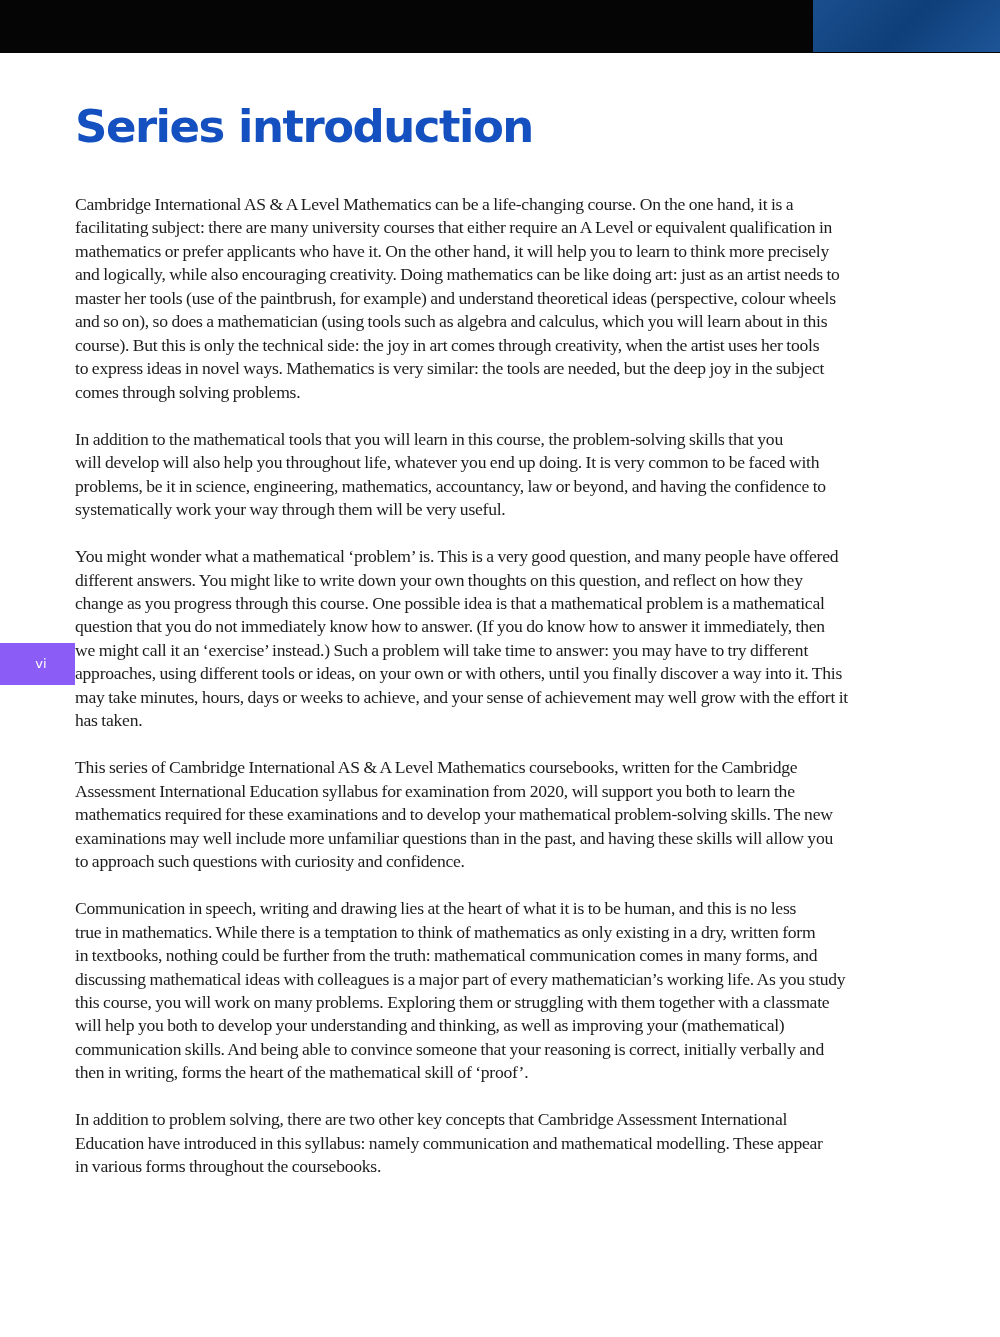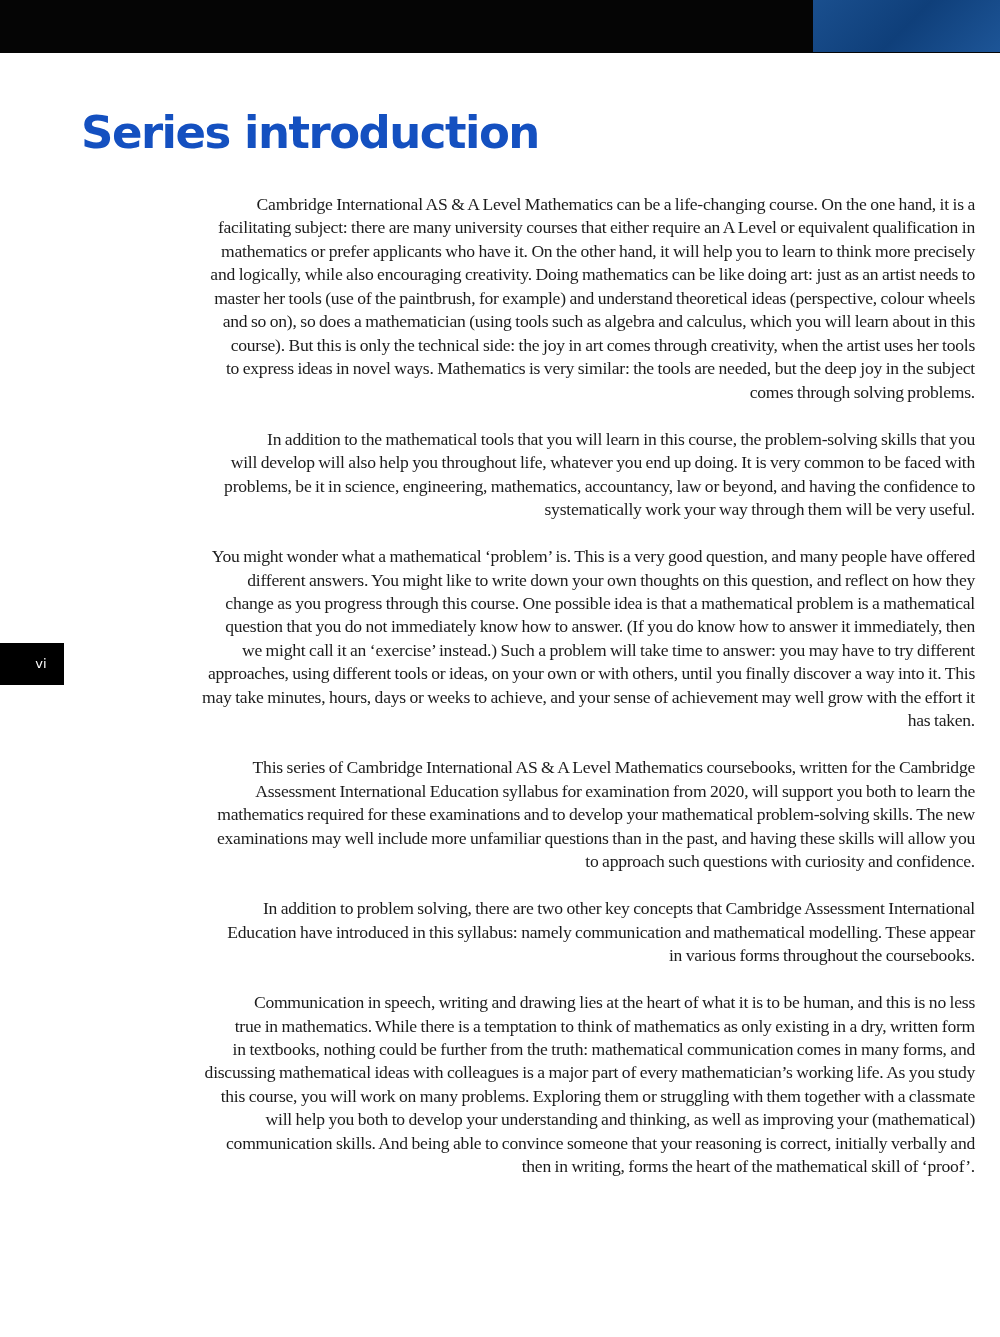--- a/index.html
+++ b/index.html
@@ -38,50 +38,49 @@
       left: 813px;
       top: 0;
       width: 187px;
       height: 52px;
       background: linear-gradient(135deg, #1a4f8e 0%, #0f3f7a 50%, #1d5597 100%);
     }
     .page-title {
       position: absolute;
       left: 75px;
       top: 100px;
-      margin: 6px;
+      margin: 0;
       font-family: "DejaVu Sans", sans-serif;
       font-weight: bold;
       font-size: 45px;
       letter-spacing: -1.5px;
       color: #1450c0;
       white-space: nowrap;
     }
     .body-text {
       position: absolute;
       left: 75px;
       top: 193px;
       width: 900px;
     }
     .para {
       margin: 0 0 23.6px 0;
       font-size: 17.6px;
       line-height: 23.45px;
       letter-spacing: -0.25px;
       word-spacing: -0.5px;
       white-space: pre-line;
-      text-align: right;
     }
     .page-tab {
       position: absolute;
       left: 0;
       top: 643px;
-      width: 64px;
+      width: 75px;
       height: 42px;
-      background: #000000;
+      background: #8b5cf6;
     }
     .page-number {
       position: absolute;
       left: 0;
       top: 0;
       width: 60px;
       height: 42px;
       line-height: 42px;
       text-align: center;
       font-family: "DejaVu Sans", sans-serif;
@@ -120,28 +119,28 @@
 question that you do not immediately know how to answer. (If you do know how to answer it immediately, then
 we might call it an ‘exercise’ instead.) Such a problem will take time to answer: you may have to try different
 approaches, using different tools or ideas, on your own or with others, until you finally discover a way into it. This
 may take minutes, hours, days or weeks to achieve, and your sense of achievement may well grow with the effort it
 has taken.</p>
   <p class="para">This series of Cambridge International AS &amp; A Level Mathematics coursebooks, written for the Cambridge
 Assessment International Education syllabus for examination from 2020, will support you both to learn the
 mathematics required for these examinations and to develop your mathematical problem-solving skills. The new
 examinations may well include more unfamiliar questions than in the past, and having these skills will allow you
 to approach such questions with curiosity and confidence.</p>
-  <p class="para">In addition to problem solving, there are two other key concepts that Cambridge Assessment International
-Education have introduced in this syllabus: namely communication and mathematical modelling. These appear
-in various forms throughout the coursebooks.</p>
   <p class="para">Communication in speech, writing and drawing lies at the heart of what it is to be human, and this is no less
 true in mathematics. While there is a temptation to think of mathematics as only existing in a dry, written form
 in textbooks, nothing could be further from the truth: mathematical communication comes in many forms, and
 discussing mathematical ideas with colleagues is a major part of every mathematician’s working life. As you study
 this course, you will work on many problems. Exploring them or struggling with them together with a classmate
 will help you both to develop your understanding and thinking, as well as improving your (mathematical)
 communication skills. And being able to convince someone that your reasoning is correct, initially verbally and
 then in writing, forms the heart of the mathematical skill of ‘proof’.</p>
+  <p class="para">In addition to problem solving, there are two other key concepts that Cambridge Assessment International
+Education have introduced in this syllabus: namely communication and mathematical modelling. These appear
+in various forms throughout the coursebooks.</p>
 </div>
 
 <div class="page-tab">
   <div class="page-number">vi</div>
 </div>
 
 </body></html>

